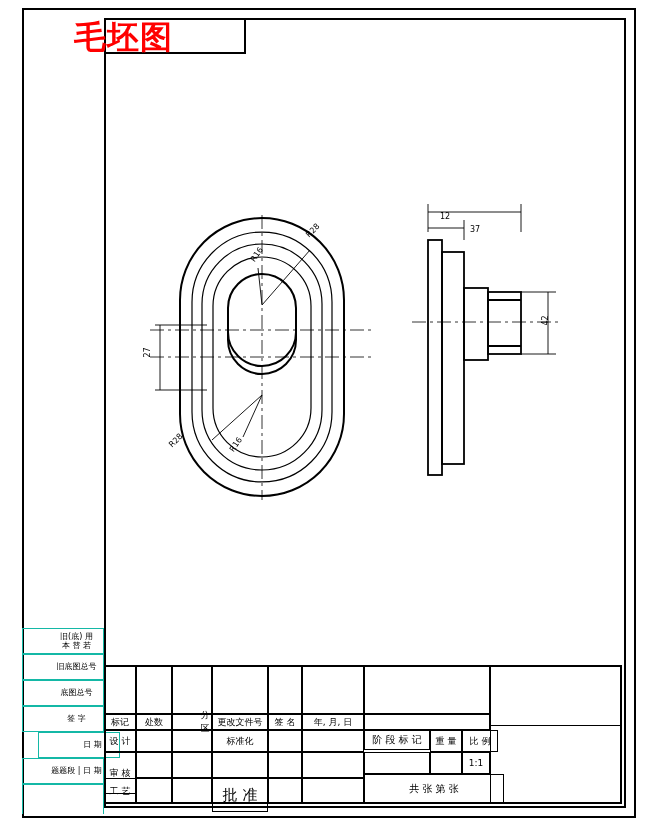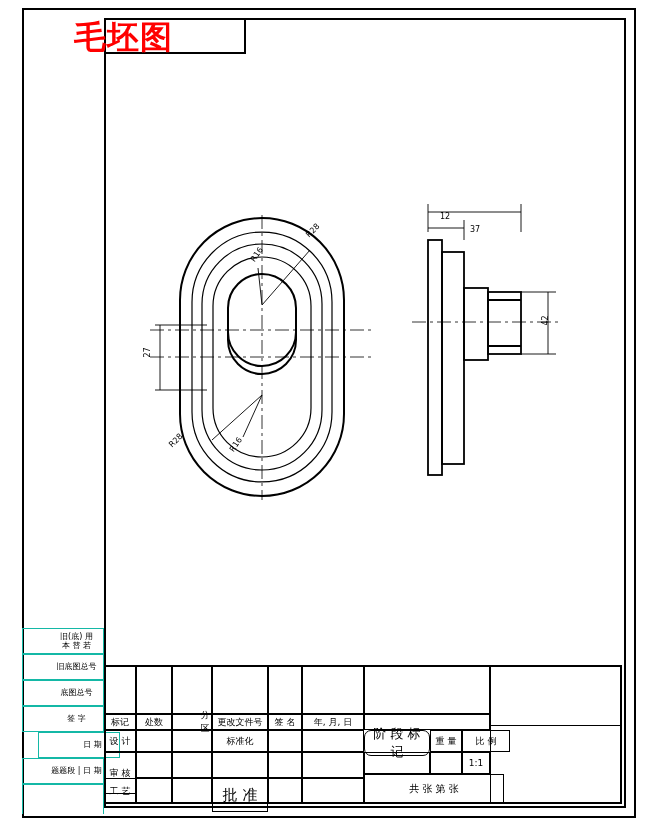--- a/index.html
+++ b/index.html
@@ -143,23 +143,23 @@
   <div class="tb" style="left:302px;top:714px;width:62px;height:16px;font-size:9px;">年, 月, 日</div>
   <div class="tb" style="left:364px;top:714px;width:126px;height:16px;"></div>
 
   <div class="tb" style="left:104px;top:730px;width:32px;height:22px;font-size:9px;">设 计</div>
   <div class="tb" style="left:136px;top:730px;width:36px;height:22px;"></div>
   <div class="tb" style="left:172px;top:730px;width:40px;height:22px;"></div>
   <div class="tb" style="left:212px;top:730px;width:56px;height:22px;font-size:9px;">标准化</div>
   <div class="tb" style="left:268px;top:730px;width:34px;height:22px;"></div>
   <div class="tb" style="left:302px;top:730px;width:62px;height:22px;"></div>
 
-  <div class="tb" style="left:364px;top:730px;width:66px;height:26px;font-size:13px;border-radius:7px;">阶 段 标 记</div>
+  <div class="tb" style="left:364px;top:730px;width:66px;height:20px;font-size:10px;">阶 段 标 记</div>
   <div class="tb" style="left:430px;top:730px;width:32px;height:22px;font-size:9px;">重 量</div>
-  <div class="tb" style="left:462px;top:730px;width:48px;height:22px;font-size:9px;">比 例</div>
+  <div class="tb" style="left:462px;top:730px;width:36px;height:22px;font-size:9px;">比 例</div>
 
   <div class="tb" style="left:364px;top:752px;width:66px;height:22px;"></div>
   <div class="tb" style="left:430px;top:752px;width:32px;height:22px;"></div>
   <div class="tb" style="left:462px;top:752px;width:28px;height:22px;font-size:9px;">1:1</div>
 
   <div class="tb" style="left:104px;top:752px;width:32px;height:42px;font-size:9px;">审 核</div>
   <div class="tb" style="left:136px;top:752px;width:36px;height:26px;"></div>
   <div class="tb" style="left:172px;top:752px;width:40px;height:26px;"></div>
   <div class="tb" style="left:212px;top:752px;width:56px;height:26px;"></div>
   <div class="tb" style="left:268px;top:752px;width:34px;height:26px;"></div>

